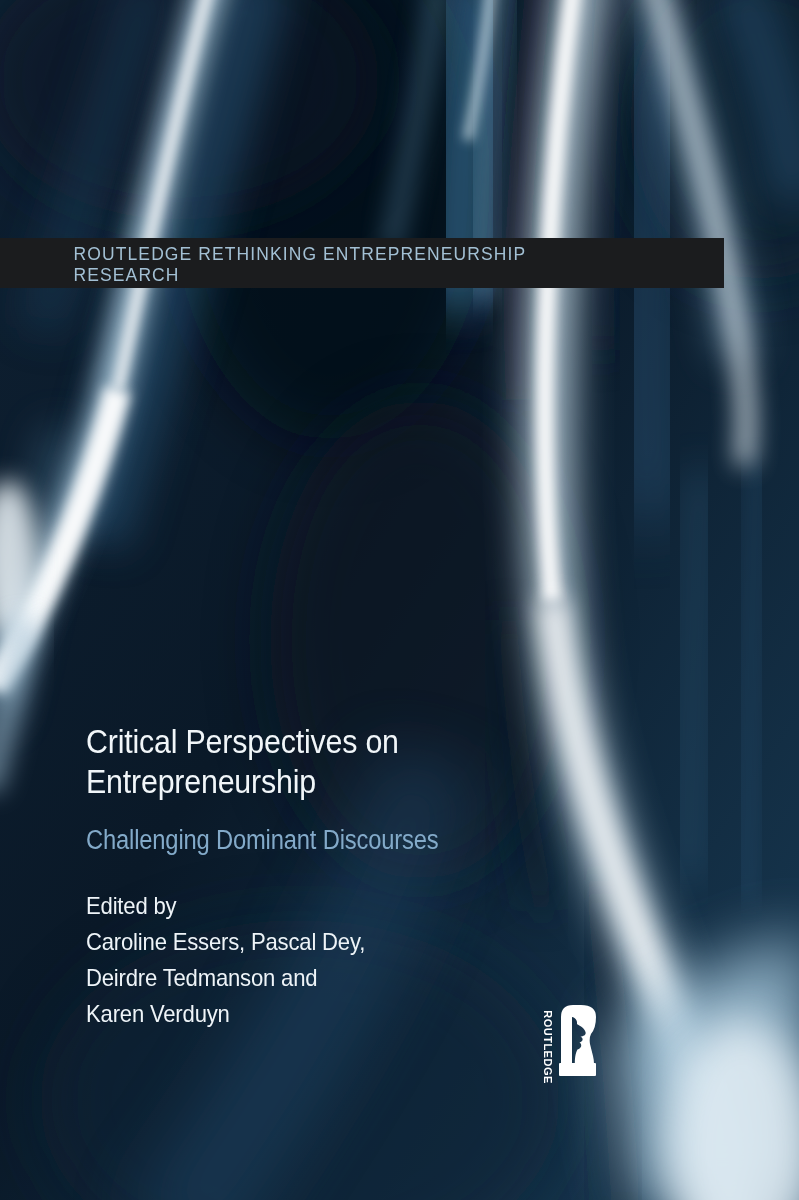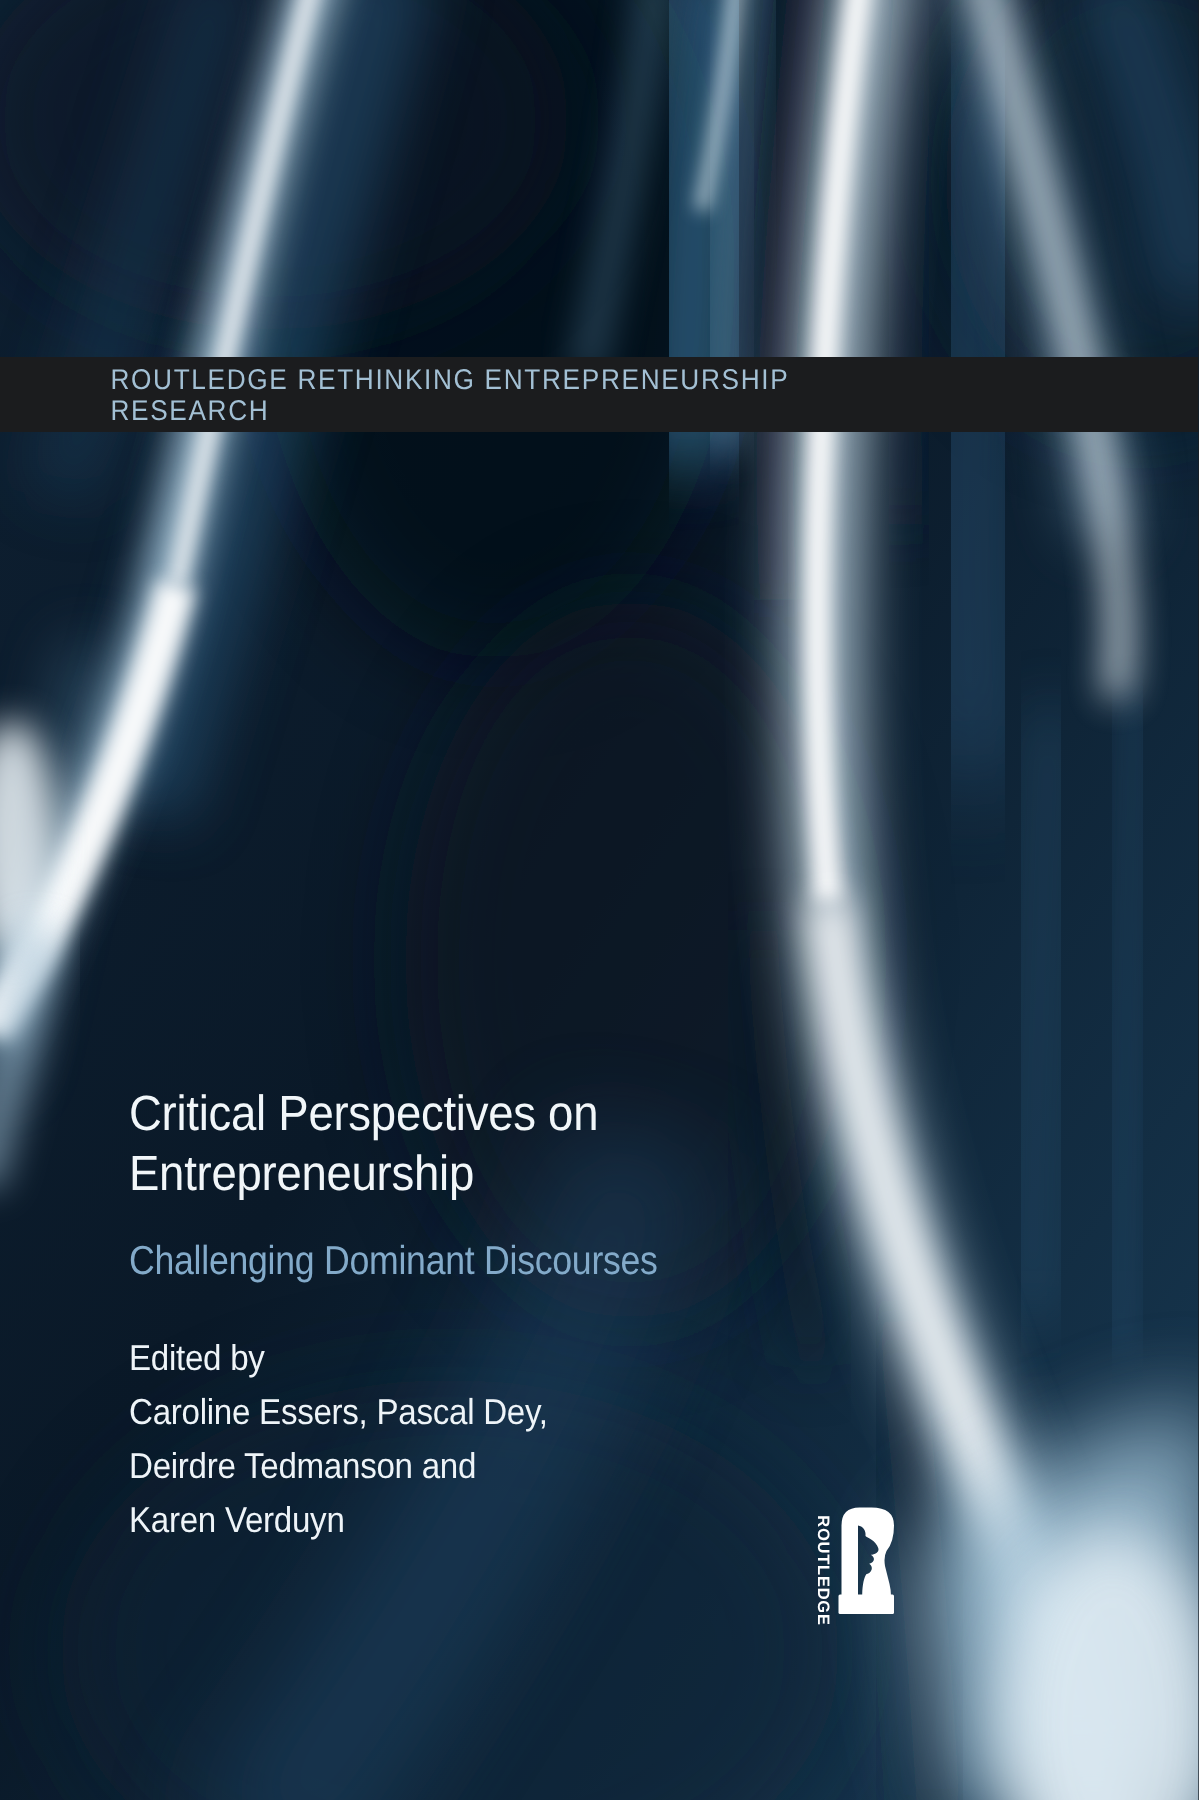--- a/index.html
+++ b/index.html
@@ -9,21 +9,21 @@
     width:799px; height:1200px;
     overflow:hidden;
     background:#0c1b2a;
     font-family:"Liberation Sans", sans-serif;
     margin:0 auto;
   }
   .bg-svg { position:absolute; left:0; top:0; width:799px; height:1200px; display:block; }
 
   
   .series-band {
-    position:absolute; left:0; top:238px; width:799px; height:50px;
+    position:absolute; left:0; top:238px; width:724px; height:50px;
     background:#1b1c1e;
   }
   .series-band-inner {
     padding:5px 0 0 80px;
     transform:scaleX(.92); transform-origin:left center;
     color:#a3c0d4;
     font-size:19px; line-height:21px; letter-spacing:1.2px;
     font-weight:400; white-space:nowrap;
   }
 

